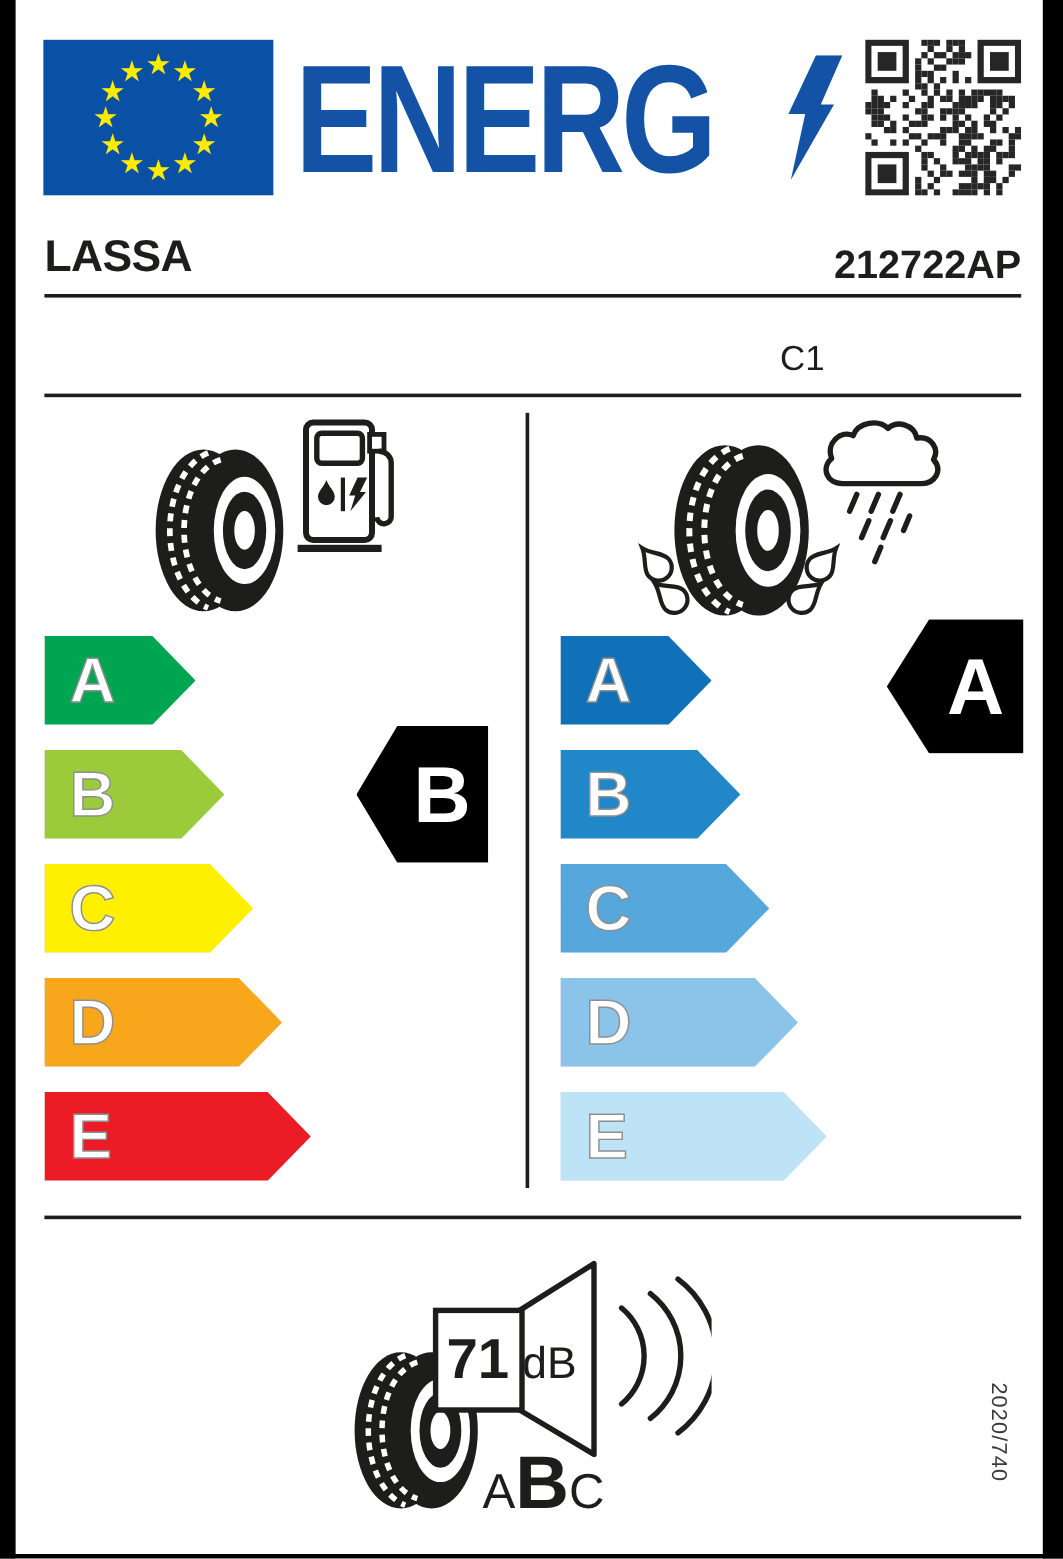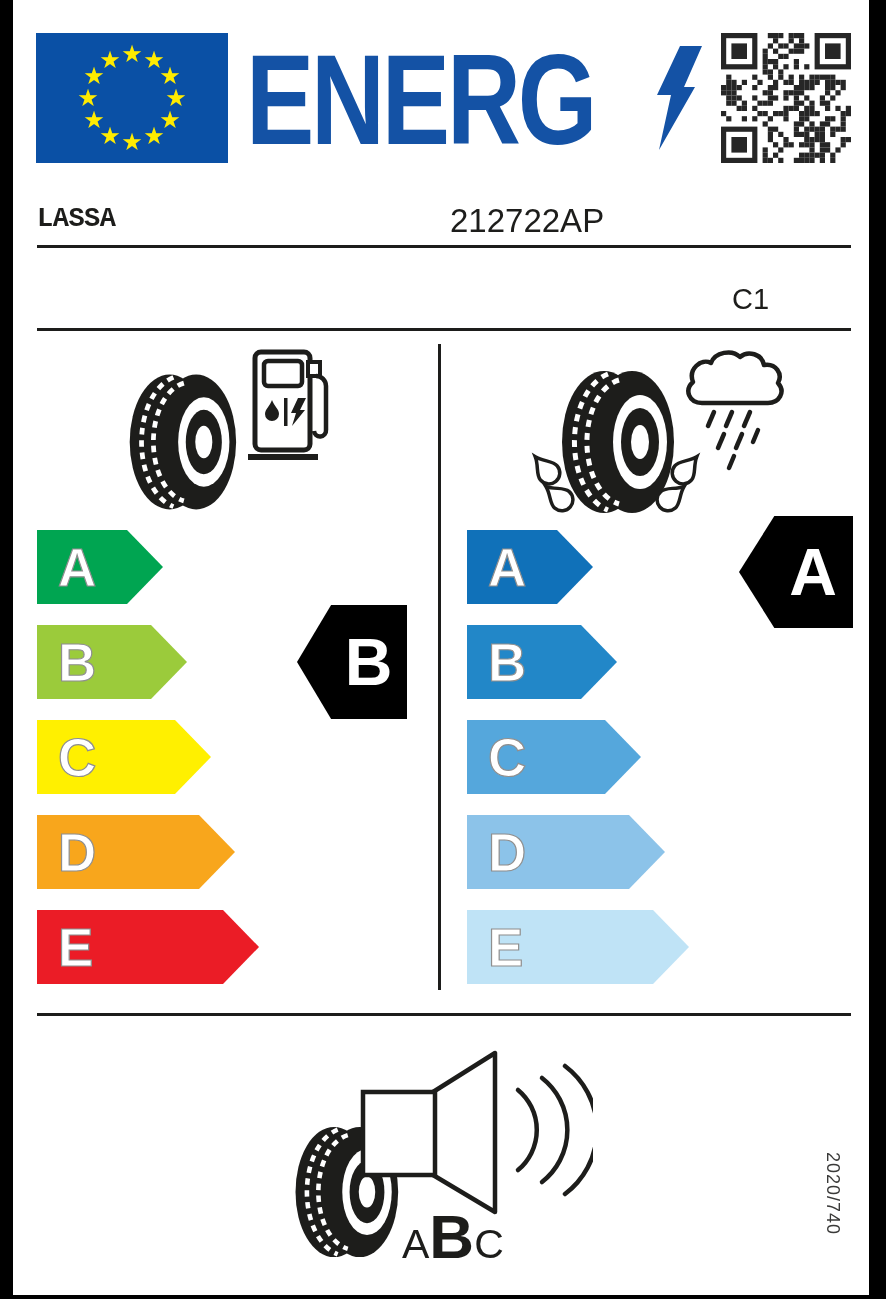--- a/index.html
+++ b/index.html
@@ -10,28 +10,28 @@
   #border-left{left:0;top:0;width:13px;height:1299px;background:#000;}
   #border-right{left:869px;top:0;width:17px;height:1299px;background:#000;}
   #border-bottom{left:0;top:1295px;width:886px;height:4px;background:#000;}
   
   #eu-flag{left:36px;top:33px;}
   #energ{left:246px;top:36px;font-size:128px;font-weight:bold;line-height:1;
          color:#1452A5;letter-spacing:-4px;transform:scaleX(.80);transform-origin:left top;}
   #bolt{left:650px;top:46px;}
   #qr{left:721px;top:33px;}
   
-  #brand{left:37px;top:204px;font-size:27px;font-weight:bold;letter-spacing:-.5px;font-family:Liberation Mono, monospace;}
-  #product-code{left:450px;top:202px;width:401px;font-size:33px;}
+  #brand{left:37px;top:193px;font-size:37px;font-weight:bold;letter-spacing:-.5px;}
+  #product-code{left:450px;top:202px;width:401px;text-align:right;font-size:33px;font-weight:bold;}
   .rule{left:37px;width:814px;height:3px;background:#1d1d1b;}
   #rule-1{top:245px;}
   #rule-2{top:328px;}
   #rule-3{top:1013px;}
   #tire-size{left:37px;top:271px;font-size:41px;}
-  #tire-class{left:650px;top:283px;width:201px;text-align:center;font-size:29px;}
+  #tire-class{left:650px;top:283px;width:201px;text-align:left;font-size:29px;}
   #v-divider{left:438px;top:344px;width:3px;height:646px;background:#1d1d1b;}
   
   .scale{width:270px;height:454px;}
   #fuel-scale{left:37px;top:530px;}
   #wet-scale{left:467px;top:530px;}
   .grade-arrow{position:absolute;left:0;height:74px;display:flex;align-items:center;
     clip-path:polygon(0 0,calc(100% - 36px) 0,100% 50%,calc(100% - 36px) 100%,0 100%);
     filter:drop-shadow(0 0 1px rgba(80,80,80,.85));}
   .grade-arrow span{padding-left:21px;font-size:53px;font-weight:bold;color:#fff;
     -webkit-text-stroke:1.2px #8f8f8f;line-height:1;}
@@ -415,20 +415,24 @@
   </svg>
   <svg class="abs" id="speaker" width="235" height="172" viewBox="0 0 235 172">
     <polygon points="75,46 137,7 137,166 75,129" fill="#fff" stroke="#1d1d1b" stroke-width="4.5" stroke-linejoin="round"></polygon>
     <rect x="5" y="46" width="72" height="83" fill="#fff" stroke="#1d1d1b" stroke-width="4.5"></rect>
     <g fill="none" stroke="#1d1d1b" stroke-width="4.5" stroke-linecap="round">
       <path d="M160,44 A52,52 0 0 1 160,124"></path>
       <path d="M184,32 A66,66 0 0 1 184,136"></path>
       <path d="M207,20 A80,80 0 0 1 207,148"></path>
     </g>
   </svg>
+  <div class="abs" id="db-text">
+    <span id="db-value">71</span>
+    <span id="db-unit">dB</span>
+  </div>
   <div class="abs" id="noise-classes">
     <span>A</span>
     <span class="active">B</span>
     <span>C</span>
   </div>
 
   <div class="abs" id="regulation">2020/740</div>
 </div>
 
 </body></html>

